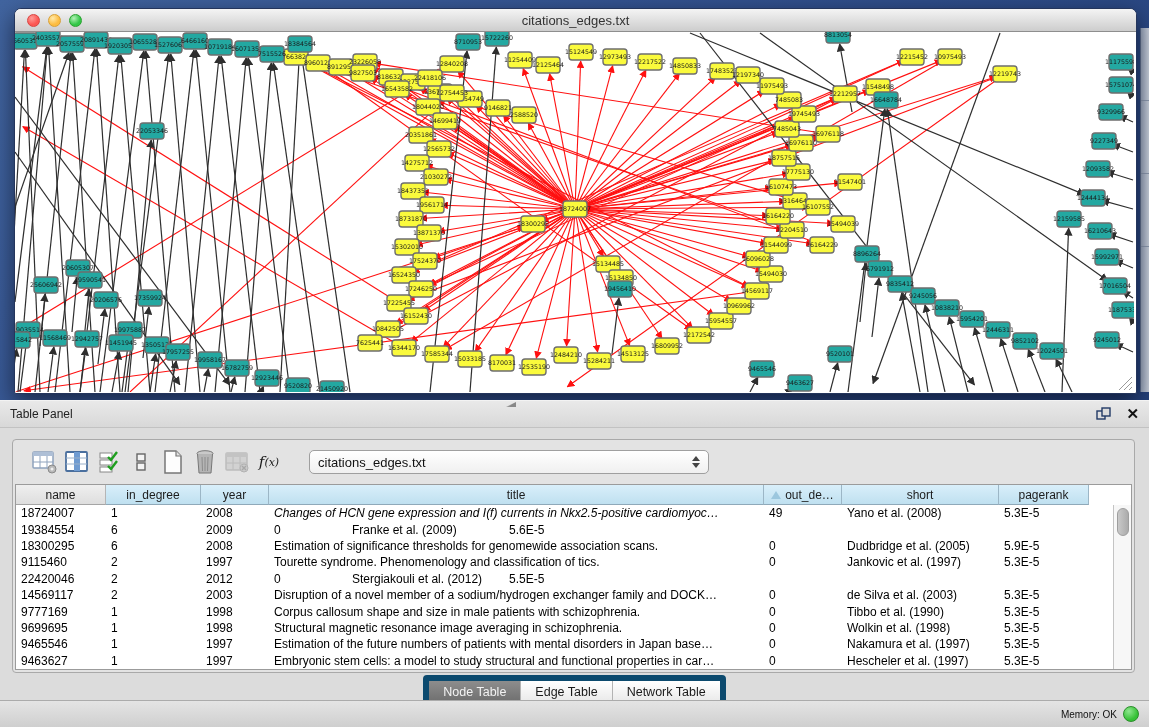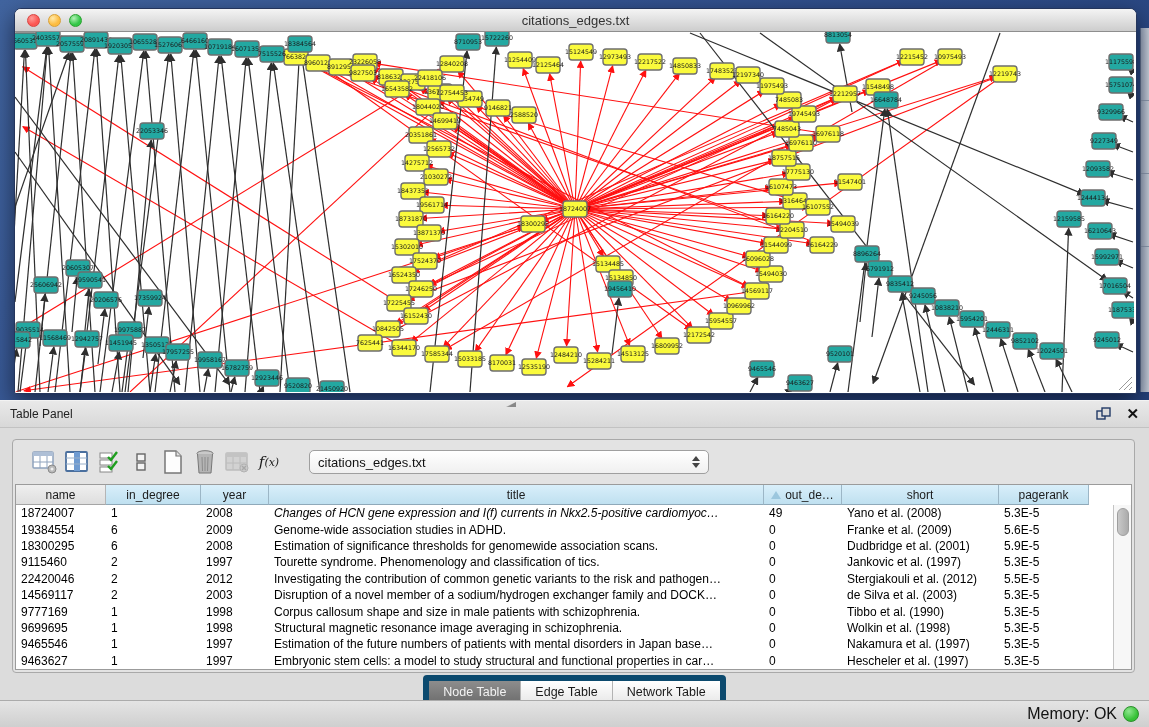--- a/index.html
+++ b/index.html
@@ -78,21 +78,21 @@
     box-shadow:0 1px 0 rgba(255,255,255,.7);}
   .seg .tab{padding:0 14px;font-size:12.5px;display:flex;align-items:center;
     background:linear-gradient(#ffffff,#e9e9e9);color:#1a1a1a;border-right:1px solid #b3b3b3;}
   .seg .tab:last-child{border-right:none;}
   .seg .tab.sel{background:linear-gradient(#8d8d8d,#6f6f6f);color:#f3f3f3;}
 
   
   .statusbar{position:absolute;left:0;top:700px;width:1149px;height:27px;
     background:linear-gradient(#e4e4e4,#cfcfcf);border-top:1px solid #ababab;
     display:flex;align-items:center;justify-content:flex-end;padding-right:10px;box-sizing:border-box;}
-  .statusbar .mem{font-size:16px;color:#111;margin-right:6px;}
+  .statusbar .mem{font-size:10px;color:#111;margin-right:6px;}
   .memdot{width:14px;height:14px;border-radius:50%;border:1px solid #2a8f2a;
     background:radial-gradient(circle at 35% 30%,#8fe78f,#35c135 65%);}
 </style>
 </head>
 <body>
 
 <div class="screen">
 
   <div class="desktop">
     <div class="right-strip">
@@ -713,48 +713,46 @@
               <div class="td" style="width: 68px;">2008</div>
               <div class="td" style="width: 495px; font-style: italic;">Changes of HCN gene expression and I(f) currents in Nkx2.5-positive cardiomyoc…</div>
               <div class="td" style="width: 78px;">49</div>
               <div class="td" style="width: 157px;">Yano et al. (2008)</div>
               <div class="td" style="width: 90px;">5.3E-5</div>
             </div>
             <div class="tr">
               <div class="td" style="width: 90px;">19384554</div>
               <div class="td" style="width: 95px;">6</div>
               <div class="td" style="width: 68px;">2009</div>
-              <div class="td" style="width: 495px;">Genome-wide association studies in ADHD.</div>
               <div class="td" style="width: 78px;">0</div>
               <div class="td" style="width: 157px;">Franke et al. (2009)</div>
               <div class="td" style="width: 90px;">5.6E-5</div>
             </div>
             <div class="tr">
               <div class="td" style="width: 90px;">18300295</div>
               <div class="td" style="width: 95px;">6</div>
               <div class="td" style="width: 68px;">2008</div>
               <div class="td" style="width: 495px;">Estimation of significance thresholds for genomewide association scans.</div>
               <div class="td" style="width: 78px;">0</div>
-              <div class="td" style="width: 157px;">Dudbridge et al. (2001)</div>
+              <div class="td" style="width: 157px;">Dudbridge et al. (2005)</div>
               <div class="td" style="width: 90px;">5.9E-5</div>
             </div>
             <div class="tr">
               <div class="td" style="width: 90px;">9115460</div>
               <div class="td" style="width: 95px;">2</div>
               <div class="td" style="width: 68px;">1997</div>
               <div class="td" style="width: 495px;">Tourette syndrome. Phenomenology and classification of tics.</div>
               <div class="td" style="width: 78px;">0</div>
               <div class="td" style="width: 157px;">Jankovic et al. (1997)</div>
               <div class="td" style="width: 90px;">5.3E-5</div>
             </div>
             <div class="tr">
               <div class="td" style="width: 90px;">22420046</div>
               <div class="td" style="width: 95px;">2</div>
               <div class="td" style="width: 68px;">2012</div>
-              <div class="td" style="width: 495px;">Investigating the contribution of common genetic variants to the risk and pathogen…</div>
               <div class="td" style="width: 78px;">0</div>
               <div class="td" style="width: 157px;">Stergiakouli et al. (2012)</div>
               <div class="td" style="width: 90px;">5.5E-5</div>
             </div>
             <div class="tr">
               <div class="td" style="width: 90px;">14569117</div>
               <div class="td" style="width: 95px;">2</div>
               <div class="td" style="width: 68px;">2003</div>
               <div class="td" style="width: 495px;">Disruption of a novel member of a sodium/hydrogen exchanger family and DOCK…</div>
               <div class="td" style="width: 78px;">0</div>

